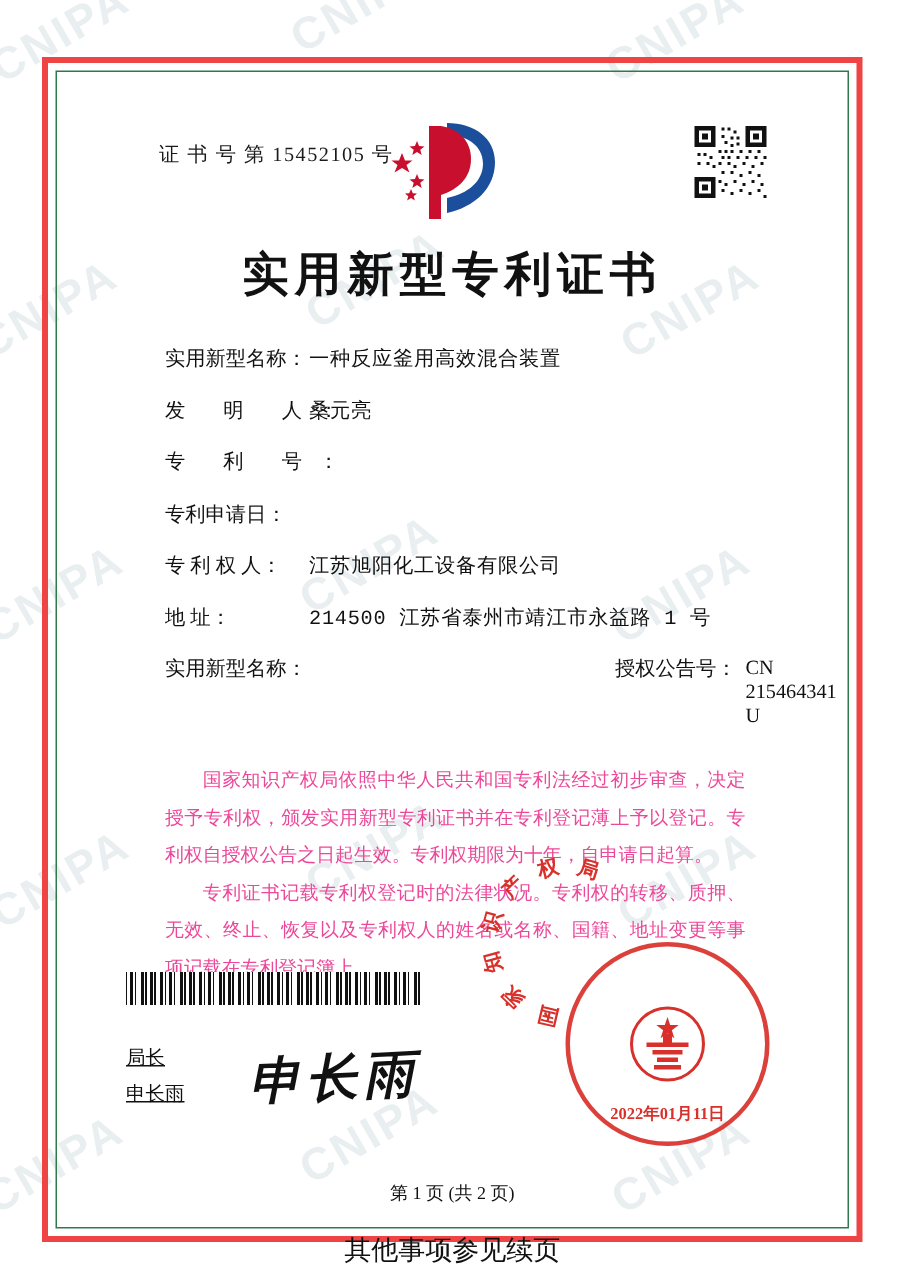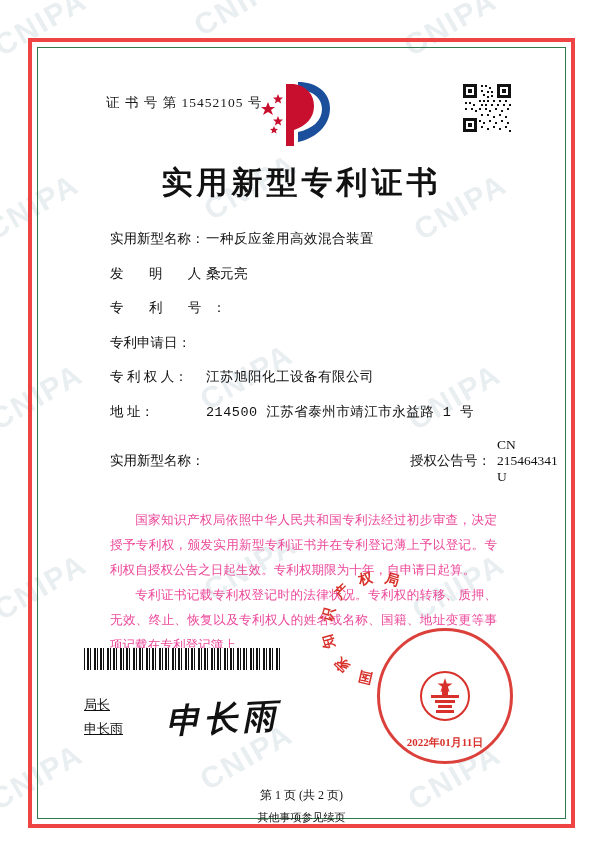--- a/index.html
+++ b/index.html
@@ -118,21 +118,20 @@
     flex: 1 1 auto;
     letter-spacing: 0.5px;
     font-family: Liberation Mono, monospace;
   }
   .frow-split { display: flex; align-items: baseline; }
   .split-left { flex: 0 0 300px; display: flex; }
   .split-right { display: flex; }
   .split-right .flabel2 {
     white-space: nowrap;
     margin-right: 6px;
-    margin-top: 15px;
   }
 
   
   .paras {
     padding: 6px 42px 0 46px;
     font-size: 12.6px;
     line-height: 2.0;
     color: #ec4899;
     text-align: justify;
   }
@@ -230,23 +229,23 @@
     right: 0;
     bottom: 14px;
     text-align: center;
     font-size: 12px;
     color: #111;
   }
   .footnote {
     position: absolute;
     left: 0;
     right: 0;
-    bottom: 28px;
+    bottom: 8px;
     text-align: center;
-    font-size: 11px;
+    font-size: 18px;
     color: #111;
     z-index: 2;
   }
 </style>
 </head>
 <body>
 
 <div class="watermarks" id="wm-layer">
     <div class="wm" style="left: -10px; top: 6px;">CNIPA</div>
     <div class="wm" style="left: 190px; top: -14px;">CNIPA</div>

